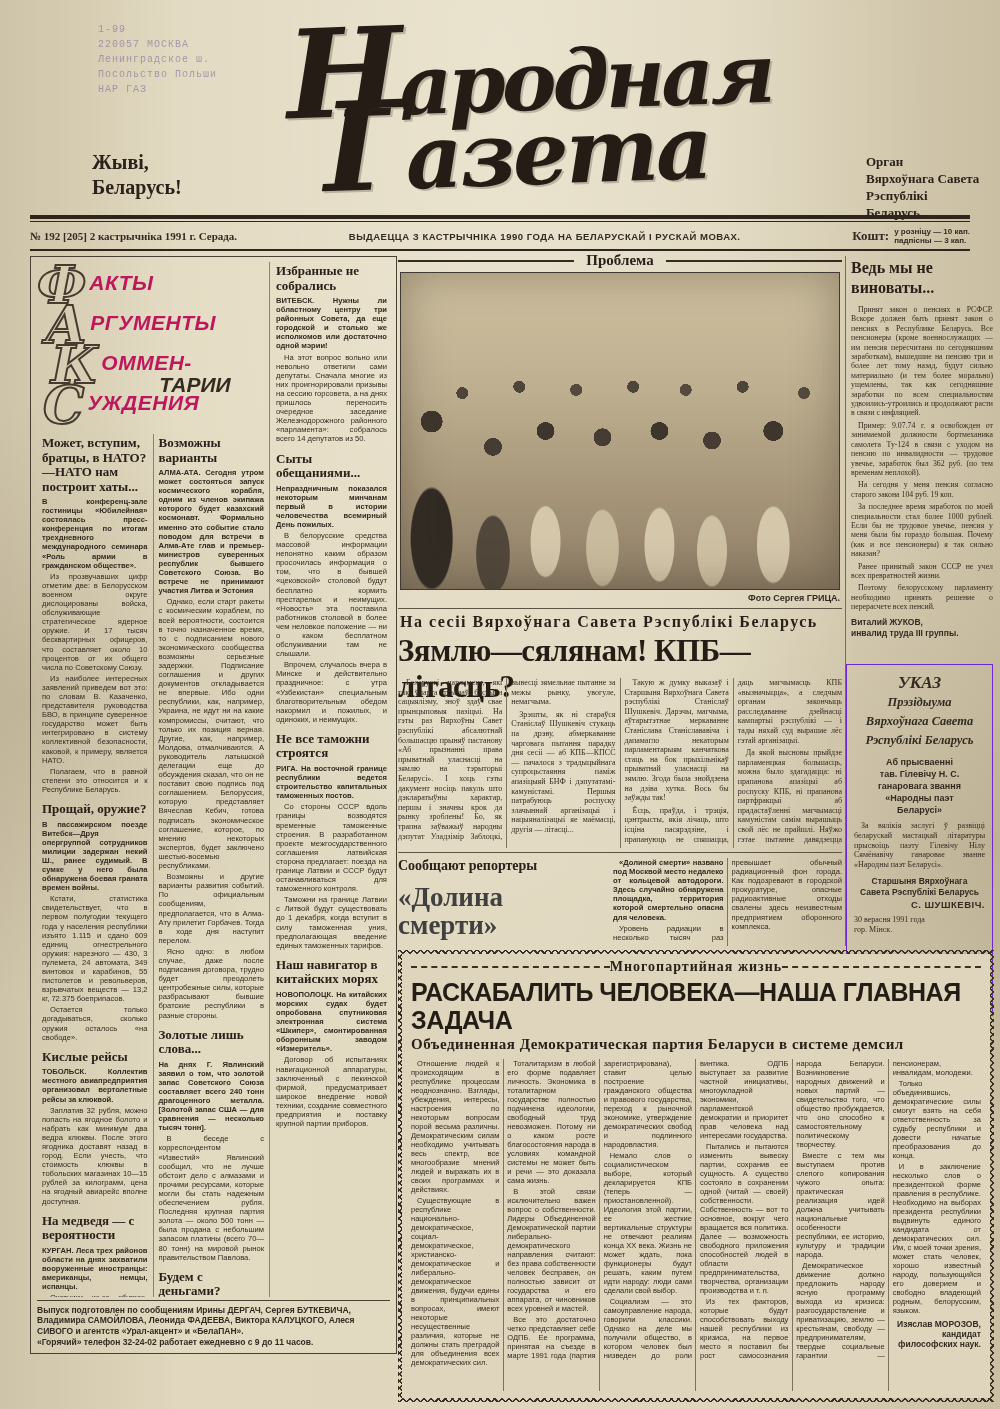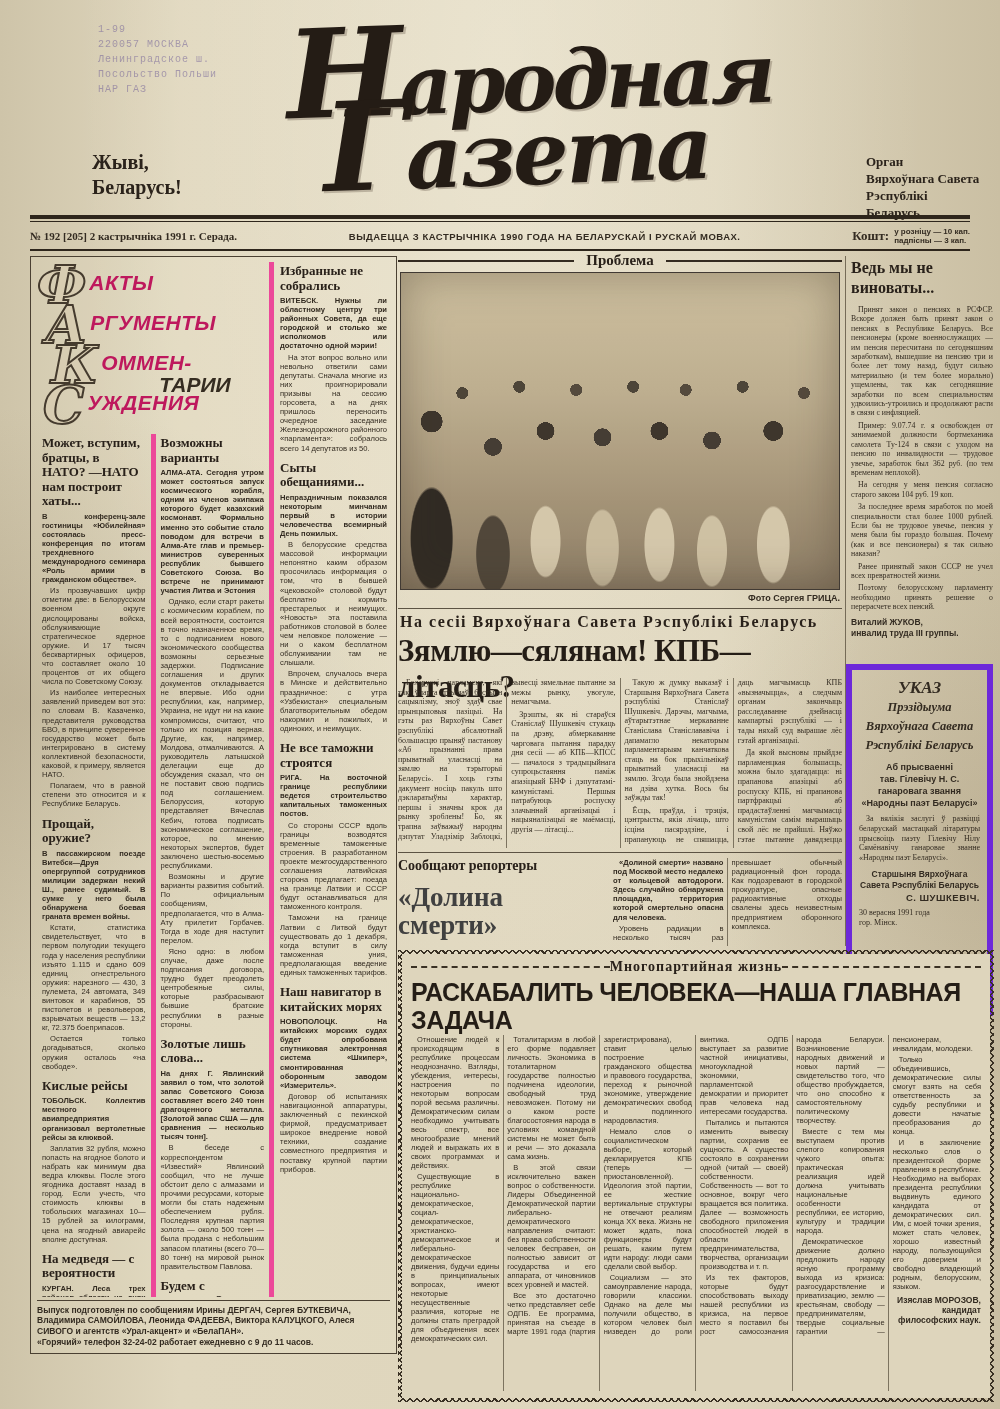--- a/index.html
+++ b/index.html
@@ -47,21 +47,21 @@
   .faks-row+.faks-row{margin-top:-6px;}
   .faks-letter{font:italic 900 52px/46px "DejaVu Serif",serif;color:#d8cdb2;
     -webkit-text-stroke:2px #453b2e;text-shadow:0 0 1px #453b2e;margin-right:3px;}
   .faks-words{padding-top:10px;}
   .faks-word{font:italic 900 21px/22px "Liberation Sans",sans-serif;color:#be185d;letter-spacing:.5px;}
   .faks-word2{font:italic 900 21px/22px "Liberation Sans",sans-serif;color:#352c21;margin-left:58px;}
   .faks-word2:empty{display:none;}
   .r2{margin-left:8px;}.r3{margin-left:14px;}.r4{margin-left:6px;}
   .faks-cols{flex:1;display:flex;overflow:hidden;}
   .fcol{flex:1;padding:0 5px;overflow:hidden;}
-  .fcol+.fcol,.fcol3{border-left:5px solid #ec4899;}
+  .fcol+.fcol,.fcol3{border-left:1px solid #ec4899;}
   .fcol3{width:118px;box-sizing:border-box;padding:0 0 0 6px;overflow:hidden;}
   .faks-footer{border-top:1px solid #4a4032;margin-top:3px;padding-top:4px;}
   .foot1{font:bold 8.5px/10.5px "Liberation Sans",sans-serif;}
   .foot2{font:bold 8.5px/12px "Liberation Sans",sans-serif;}
   .st-title{font:bold 13px/14.5px "Liberation Serif",serif;margin:8px 0 3px;color:#29211a;}
   .fcol .st-title:first-child,.fcol3 .st-title:first-child{margin-top:2px;}
   .st-lead{font:bold 7.6px/9.1px "Liberation Sans",sans-serif;text-align:justify;margin:0 0 2px;}
   .st-para{font:7.6px/9.1px "Liberation Sans",sans-serif;text-align:justify;margin:0 0 2px;text-indent:8px;}
   
   .problema{left:398px;top:252px;width:444px;display:flex;align-items:center;gap:12px;}
@@ -108,25 +108,25 @@
   .dolina-headline{font:bold 27px/28px "Liberation Serif",serif;color:#404040;}
   .dolina-body{flex:1;column-count:2;column-gap:8px;column-rule:1px solid #7c735f;
     font:7.6px/9.1px "Liberation Sans",sans-serif;overflow:hidden;}
   .dolina-body .art-para{text-indent:6px;margin-bottom:2px;}
   
   .vrule{left:845px;top:256px;height:690px;width:0;border-left:1px solid #756b57;}
   .letter{left:851px;top:258px;width:142px;height:400px;overflow:hidden;}
   .letter-title{font:bold 16px/20px "Liberation Serif",serif;margin:0 0 7px;color:#29211a;}
   .letter .art-para{font:7.8px/9.4px "Liberation Serif",serif;text-indent:7px;}
   .letter-byline{font:bold 8.5px/11px "Liberation Sans",sans-serif;text-align:left;margin-top:5px;}
-  .ukaz{left:846px;top:664px;width:147px;height:352px;border:6px solid #6d28d9;box-sizing:border-box;
+  .ukaz{left:846px;top:664px;width:147px;height:352px;border:1px solid #6d28d9;box-sizing:border-box;
     padding:8px 7px;text-align:center;overflow:hidden;}
   .ukaz-title{font:italic bold 17px/20px "Liberation Serif",serif;}
   .ukaz-sub{font:italic bold 12.5px/19px "Liberation Serif",serif;}
-  .ukaz-about{font:bold 9px/12px "Liberation Sans",sans-serif;margin:6px 0 5px;}
+  .ukaz-about{font:bold 9px/12px "Liberation Sans",sans-serif;margin:6px 12px 5px;}
   .ukaz-about span{display:block;}
   .ukaz-body{font:8px/9.8px "Liberation Serif",serif;text-align:justify;text-indent:7px;}
   .ukaz-signer{font:bold 8.5px/11px "Liberation Sans",sans-serif;margin-top:6px;}
   .ukaz-name{font:bold 9.5px/13px "Liberation Sans",sans-serif;text-align:right;letter-spacing:.5px;}
   .ukaz-date{font:8px/10px "Liberation Serif",serif;text-align:left;margin-top:4px;}
   .ukaz-date span{display:block;}
   
   .party{left:398px;top:950px;width:596px;height:452px;box-sizing:border-box;padding:4px;
     background:
       repeating-linear-gradient(135deg,#3a3124 0 1.5px,rgba(0,0,0,0) 1.5px 5px),
@@ -331,20 +331,21 @@
 </div>
 
 <div class="abs party">
   <div class="party-inner">
     <div class="party-kicker">
       <span class="wave"></span>
       <span class="party-kicker-text">Многопартийная  жизнь</span>
       <span class="wave"></span>
     </div>
     <div class="party-headline">РАСКАБАЛИТЬ ЧЕЛОВЕКА—НАША ГЛАВНАЯ ЗАДАЧА</div>
+    <div class="party-subhead">Объединенная  Демократическая  партия  Беларуси  в  системе  демсил</div>
     <div class="party-body">
         <p class="art-para">Отношение людей к происходящим в республике процессам неоднозначно. Взгляды, убеждения, интересы, настроения по некоторым вопросам порой весьма различны. Демократическим силам необходимо учитывать весь спектр, все многообразие мнений людей и выражать их в своих программах и действиях.</p>
         <p class="art-para">Существующие в республике национально-демократическое, социал-демократическое, христианско-демократическое и либерально-демократическое движения, будучи едины в принципиальных вопросах, имеют некоторые несущественные различия, которые не должны стать преградой для объединения всех демократических сил.</p>
         <p class="art-para">Тоталитаризм в любой его форме подавляет личность. Экономика в тоталитарном государстве полностью подчинена идеологии, свободный труд невозможен. Потому ни о каком росте благосостояния народа в условиях командной системы не может быть и речи — это доказала сама жизнь.</p>
         <p class="art-para">В этой связи исключительно важен вопрос о собственности. Лидеры Объединенной Демократической партии либерально-демократического направления считают: без права собственности человек бесправен, он полностью зависит от государства и его аппарата, от чиновников всех уровней и мастей.</p>
         <p class="art-para">Все это достаточно четко представляет себе ОДПБ. Ее программа, принятая на съезде в марте 1991 года (партия зарегистрирована), ставит целью построение гражданского общества и правового государства, переход к рыночной экономике, утверждение демократических свобод и подлинного народовластия.</p>
         <p class="art-para">Немало слов о социалистическом выборе, который декларируется КПБ (теперь — приостановленной). Идеология этой партии, ее жесткие вертикальные структуры не отвечают реалиям конца XX века. Жизнь не может ждать, пока функционеры будут решать, каким путем идти народу: люди сами сделали свой выбор.</p>
         <p class="art-para">Социализм — это самоуправление народа, говорили классики. Однако на деле мы получили общество, в котором человек был низведен до роли винтика. ОДПБ выступает за развитие частной инициативы, многоукладной экономики, парламентской демократии и приоритет прав человека над интересами государства.</p>
         <p class="art-para">Пытались и пытаются изменить вывеску партии, сохранив ее сущность. А существо состояло в сохранении одной (читай — своей) собственности. Собственность — вот то основное, вокруг чего вращается вся политика. Далее — возможность свободного приложения способностей людей в области предпринимательства, творчества, организации производства и т. п.</p>
         <p class="art-para">Из тех факторов, которые будут способствовать выходу нашей республики из кризиса, на первое место я поставил бы рост самосознания народа Беларуси. Возникновение народных движений и новых партий — свидетельство того, что общество пробуждается, что оно способно к самостоятельному политическому творчеству.</p>

